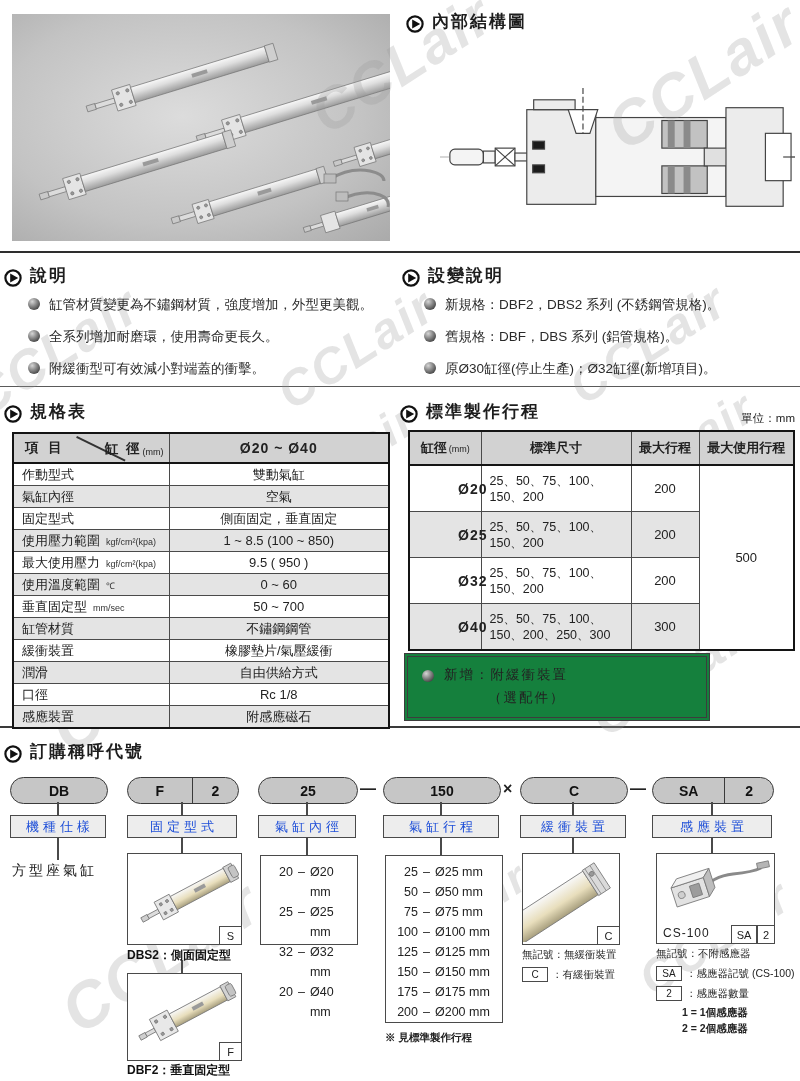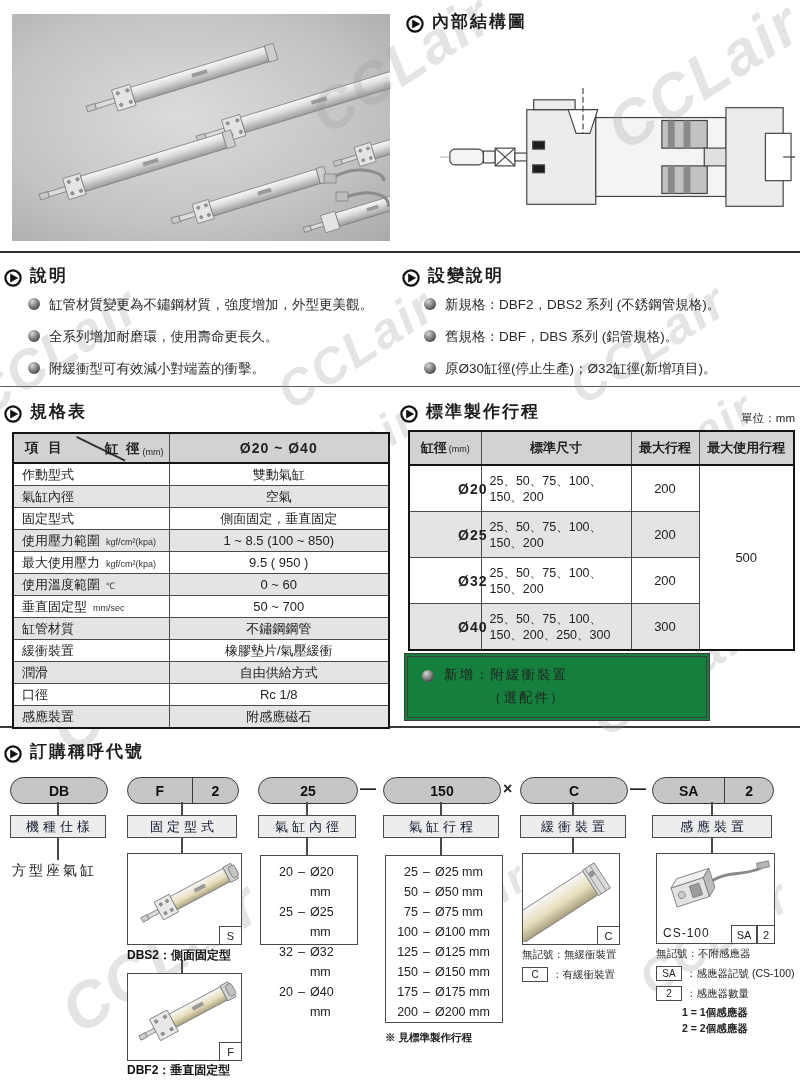--- a/index.html
+++ b/index.html
@@ -54,21 +54,21 @@
   .newbox .l2{margin:5px 0 0 66px;font-size:13.5px;letter-spacing:2px;color:#222;}
   
   .pill{position:absolute;top:777px;height:25px;border:1.5px solid #3a3a3a;border-radius:14px;
         background:#c6c6c6;display:flex;align-items:center;z-index:6;font-weight:bold;font-size:14px;color:#111;}
   .pill .cell{flex:1;text-align:center;}
   .pill .cell + .cell{border-left:1.5px solid #3a3a3a;align-self:stretch;display:flex;align-items:center;justify-content:center;}
   .pill.single{justify-content:center;}
   .codesep{position:absolute;top:780px;font-size:16px;font-weight:bold;color:#222;z-index:6;}
   .lblbox{position:absolute;top:815px;height:23px;border:1px solid #4a4a4a;background:#ededed;
           display:flex;align-items:center;justify-content:center;font-size:13px;letter-spacing:4px;
-          padding-left:4px;box-sizing:border-box;z-index:6;color:#0f172a;}
+          padding-left:4px;box-sizing:border-box;z-index:6;color:#1d4ed8;}
   .vline{position:absolute;width:1.5px;background:#4a4a4a;z-index:6;}
   .imgbox{position:absolute;border:1px solid #4a4a4a;background:#fff;z-index:6;}
   .cornertag{position:absolute;right:-1px;bottom:-1px;border:1px solid #4a4a4a;background:#fff;
              font-size:11px;display:flex;align-items:center;justify-content:center;color:#222;}
   .listbox{position:absolute;border:1px solid #4a4a4a;background:#fff;z-index:6;padding:6px 4px;box-sizing:border-box;}
   .listrow{display:flex;gap:5px;font-size:12.5px;line-height:20px;color:#222;}
   .listrow .n{text-align:right;flex:0 0 28px;}
   .caption{position:absolute;font-size:12px;font-weight:bold;color:#111;z-index:6;white-space:nowrap;}
   .notes{position:absolute;z-index:6;font-size:10.5px;color:#222;}
   .notes .nrow{display:flex;align-items:center;margin-bottom:5px;}

